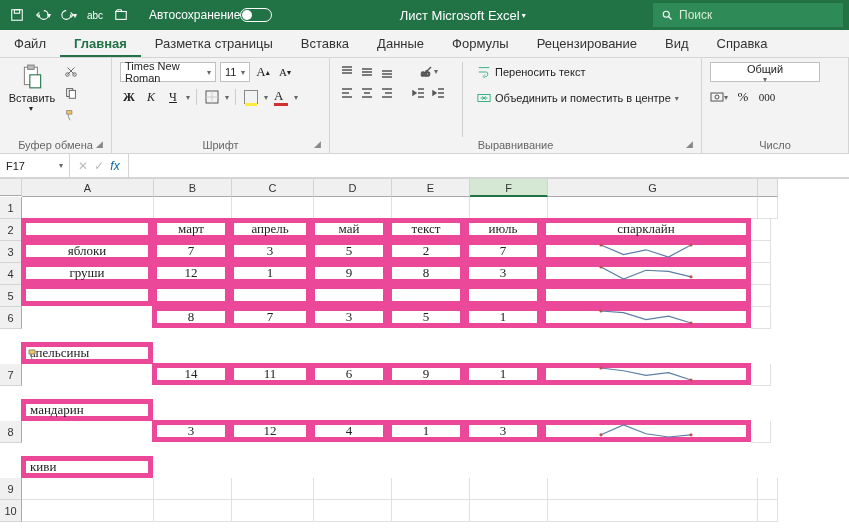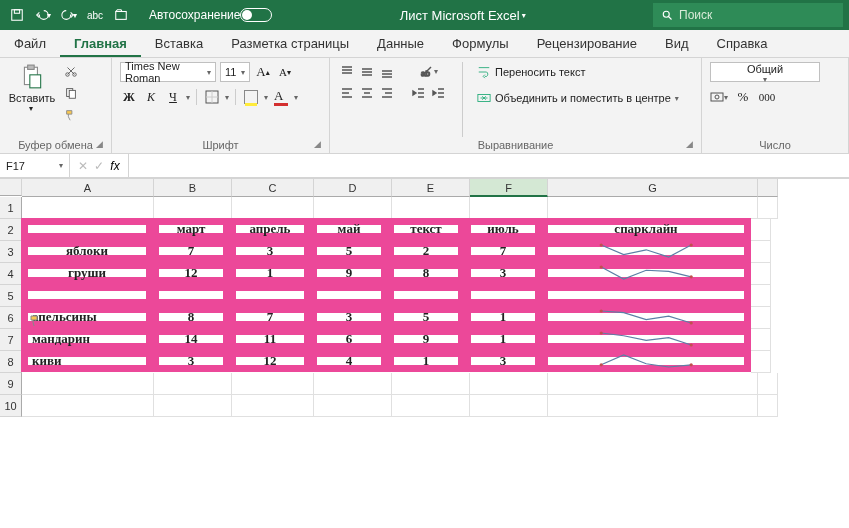--- a/index.html
+++ b/index.html
@@ -63,36 +63,36 @@
   .wrap-btn { display:flex; align-items:center; gap:4px; font-size:11px; cursor:pointer; height: 20px; }
   .wrap-btn svg { width:14px; height:14px; }
 
   .num-select { border:1px solid #c0c0c0; background:#fff; height:20px; width:110px; padding:0 6px; font-size:11px; display:flex; align-items:center; justify-content:space-between; cursor:pointer;flex-direction:column; }
 
   
   .formulabar { display:flex; align-items:center; border-bottom:1px solid #d4d4d4; height:24px; background:#fff; }
   .namebox { width:70px; border-right:1px solid #d4d4d4; padding:0 6px; font-size:11px; display:flex; align-items:center; justify-content:space-between; height:100%; }
   .fx-btns { display:flex; align-items:center; gap:2px; padding:0 6px; border-right:1px solid #d4d4d4; height:100%; }
   .fx-btns span { font-size:12px; color:#bbb; width:14px; text-align:center; cursor:pointer; }
-  .fx-btns .fx { font-style:italic; color:#000000; }
+  .fx-btns .fx { font-style:italic; color:#0369a1; }
   .formula-input { flex:1; padding:0 6px; font-size:11px; height:100%; }
 
   
   .sheet-wrap { position:relative; }
   .colheaders { display:flex; margin-left:22px; border-top:1px solid #d4d4d4; }
   .colheader { border-right:1px solid #d4d4d4; border-bottom:1px solid #aaa; background:#f0f0f0; text-align:center; font-size:11px; color:#333; height:18px; line-height:18px; }
   .colheader.sel { background:#d4e8d4; border-bottom:2px solid #217346; }
   .selectall { position:absolute; left:0; top:0; width:22px; height:18px; background:#f0f0f0; border-right:1px solid #d4d4d4; border-bottom:1px solid #aaa; border-top:1px solid #d4d4d4; }
 
   .rows { }
   .row { display:flex; }
   .rowheader { width:22px; background:#f0f0f0; border-right:1px solid #aaa; border-bottom:1px solid #d4d4d4; text-align:center; font-size:11px; color:#333; display:flex; align-items:center; justify-content:center; }
   .cell { border-right:1px solid #e0e0e0; border-bottom:1px solid #e0e0e0; font-size:13px; font-family:"Times New Roman", serif; display:flex; align-items:center; justify-content:center; height:22px; position:relative; background:#fff; }
-  .cell.bordered { border:7px solid #ec4899; margin:-1px 0 0 -1px;font-weight:bold; }
-  .cell.left { justify-content:flex-start; padding-left:4px; }
+  .cell.bordered { border:5px solid #ec4899; margin:-1px 0 0 -1px; }
+  .cell.left { justify-content:flex-start; padding-left:4px;margin-top:35px; }
   .cell .tag { position:absolute; left:1px; top:1px; width:14px; height:14px; }
   svg.spark { width:90%; height:16px; }
   .spark-line { stroke:#5b7fa6; stroke-width:1.2; fill:none; }
   .spark-dot { fill:#c0504d; }
 
   .cw-A { width:132px; } .cw-B { width:78px; } .cw-C { width:82px; }
   .cw-D { width:78px; } .cw-E { width:78px; } .cw-F { width:78px; }
   .cw-G { width:210px; } .cw-H { width:20px; }
 </style>
 </head>
@@ -143,22 +143,22 @@
         <circle cx="7" cy="7" r="4"></circle>
         <path d="M10 10l4 4"></path>
       </svg>
     <span>Поиск</span>
   </div>
 </div>
 
 <div class="tabs">
   <div class="tab">Файл</div>
   <div class="tab active">Главная</div>
+  <div class="tab">Разметка страницы</div>
   <div class="tab">Вставка</div>
-  <div class="tab">Разметка страницы</div>
   <div class="tab">Данные</div>
   <div class="tab">Формулы</div>
   <div class="tab">Рецензирование</div>
   <div class="tab">Вид</div>
   <div class="tab">Справка</div>
 </div>
 
 <div class="ribbon">
 
   <div class="group" style="width:112px">

